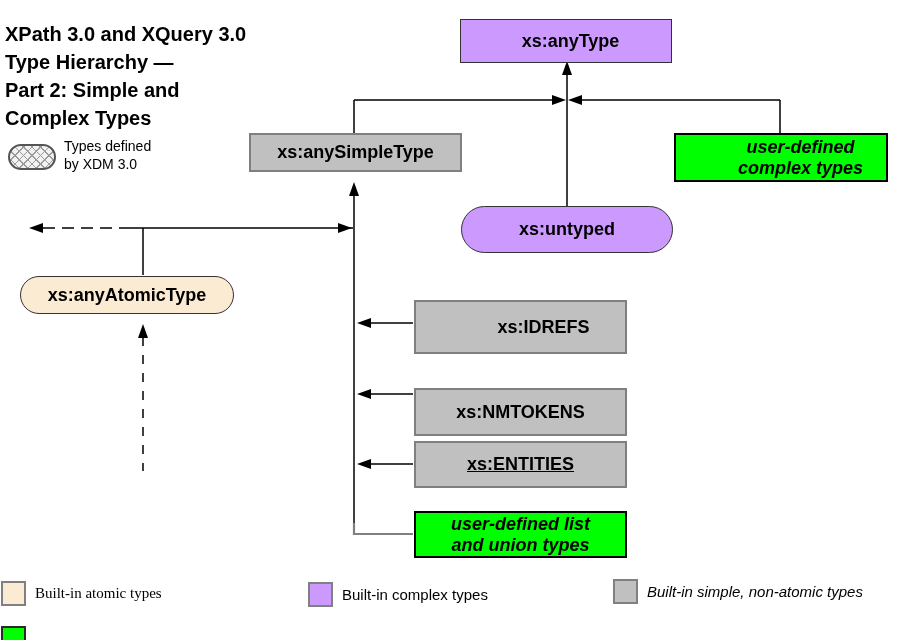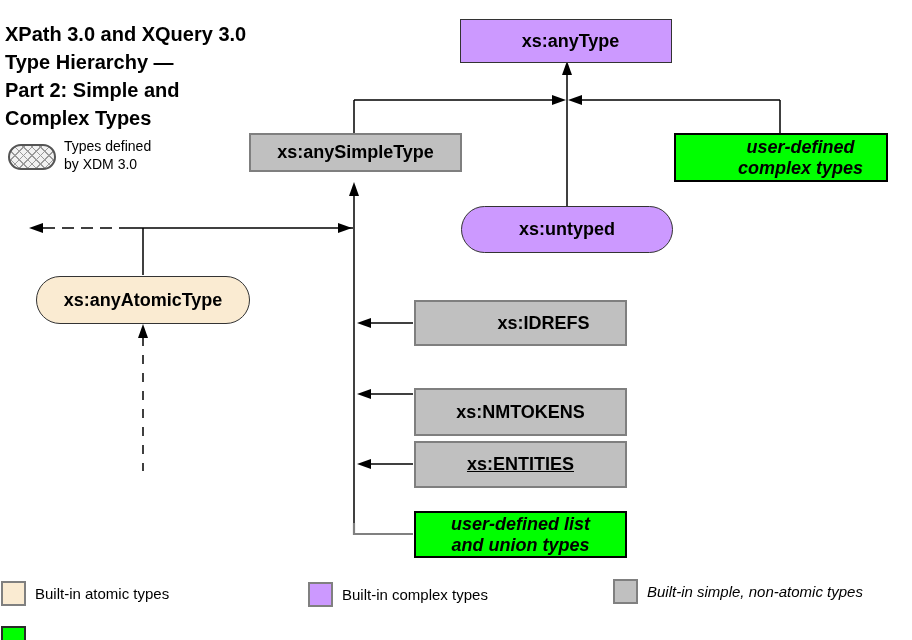--- a/index.html
+++ b/index.html
@@ -130,32 +130,32 @@
 
   <div class="node rect-purple" style="left:460px; top:3px; width:212px; height:44px;padding-left:9px;">xs:anyType</div>
 
   <div class="node rect-gray" style="left:249px; top:117px; width:213px; height:39px;">xs:anySimpleType</div>
 
   <div class="node rect-green" style="left:674px; top:117px; width:214px; height:49px;padding-left:39px;">user-defined
 complex types</div>
 
   <div class="node pill-purple" style="left:461px; top:190px; width:212px; height:47px;">xs:untyped</div>
 
-  <div class="node pill-cream" style="left:36px; top:260px; width:214px; height:48px;">xs:anyAtomicType</div>
+  <div class="node pill-cream" style="left:20px; top:260px; width:214px; height:38px;">xs:anyAtomicType</div>
 
-  <div class="node rect-gray" style="left:414px; top:284px; width:213px; height:46px;padding-left:46px;">xs:IDREFS</div>
+  <div class="node rect-gray" style="left:414px; top:284px; width:213px; height:54px;padding-left:46px;">xs:IDREFS</div>
 
   <div class="node rect-gray" style="left:414px; top:372px; width:213px; height:48px;">xs:NMTOKENS</div>
 
   <div class="node rect-gray" style="left:414px; top:425px; width:213px; height:47px;text-decoration:underline;">xs:ENTITIES</div>
 
   <div class="node rect-green" style="left:414px; top:495px; width:213px; height:47px;">user-defined list
 and union types</div>
 
-  <div class="legend-item" style="left:1px; top:565px;">
+  <div class="legend-item" style="left:1px; top:565px;font-family:Liberation Serif, serif;">
     <div class="swatch cream"></div>
     <div class="legend-label">Built-in atomic types</div>
   </div>
   <div class="legend-item" style="left:308px; top:566px;">
     <div class="swatch purple"></div>
     <div class="legend-label">Built-in complex types</div>
   </div>
   <div class="legend-item" style="left:613px; top:563px;font-style:italic;">
     <div class="swatch gray"></div>
     <div class="legend-label">Built-in simple, non-atomic types</div>

